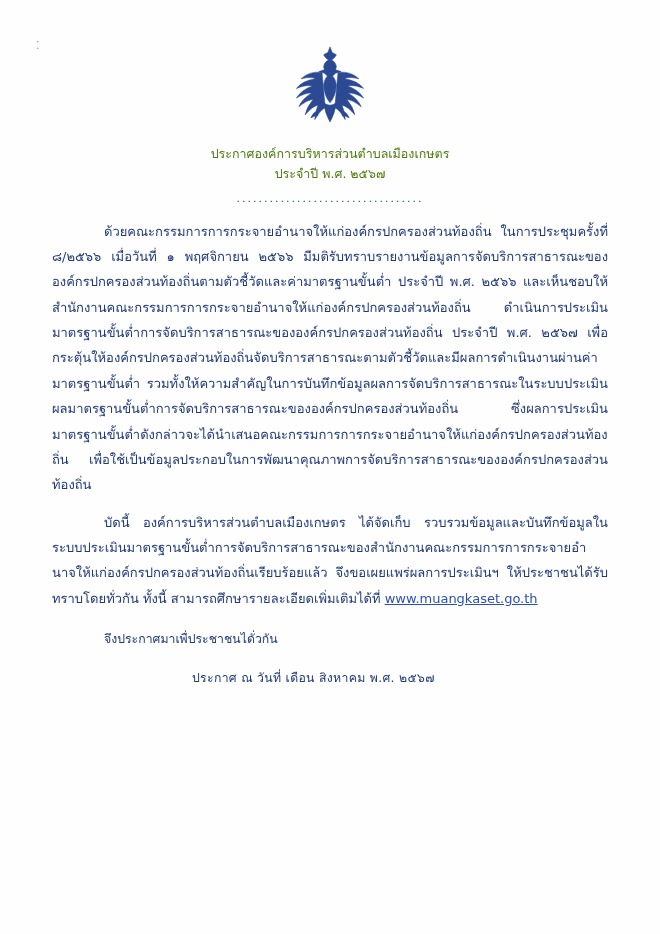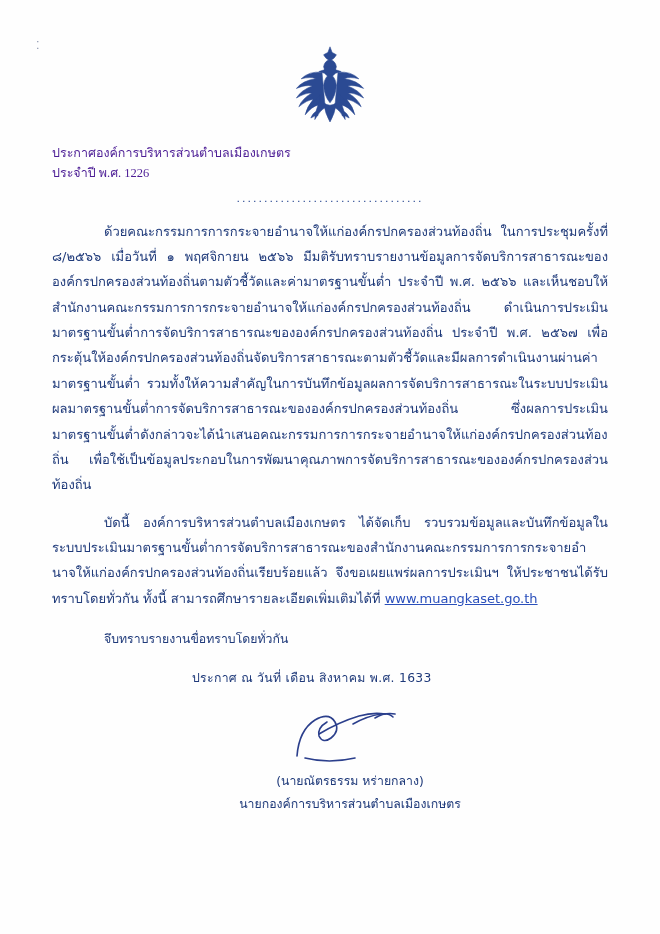--- a/index.html
+++ b/index.html
@@ -27,24 +27,24 @@
     display: flex;
     justify-content: center;
     align-items: flex-start;
     margin-top: 4px;
     margin-bottom: 6px;
   }
   .emblem svg {
     display: block;
   }
   .header-block {
+    text-align: center;
     line-height: 1.55;
     font-size: 12.5px;
-    color: #4c1d95;
-    font-family: Liberation Serif, serif;
+    color: #4d7c0f;
   }
   .header-block .h-line {
     display: block;
     margin: 1px 0;
   }
   .dots {
     text-align: center;
     letter-spacing: 2px;
     font-size: 11px;
     color: #2b4a93;
@@ -143,43 +143,28 @@
         <path d="M48 66 q-8 6 -10 16 q6 -6 10 -7 Z"></path>
         <path d="M72 66 q8 6 10 16 q-6 -6 -10 -7 Z"></path>
         <path d="M44 86 q-6 3 -8 9 q5 -3 9 -3 Z"></path>
         <path d="M76 86 q6 3 8 9 q-5 -3 -9 -3 Z"></path>
       </g>
     </svg>
   </div>
 
   <div class="header-block">
     <span class="h-line">ประกาศองค์การบริหารส่วนตำบลเมืองเกษตร</span>
-    <span class="h-line">ประจำปี  พ.ศ. 1226</span>
+    <span class="h-line">ประจำปี  พ.ศ. ๒๕๖๗</span>
   </div>
 
   <div class="dots">..................................</div>
 
   <div class="body-text">
     <p class="para p1">ด้วยคณะกรรมการการกระจายอำนาจให้แก่องค์กรปกครองส่วนท้องถิ่น ในการประชุมครั้งที่ ๘/๒๕๖๖ เมื่อวันที่ ๑ พฤศจิกายน ๒๕๖๖ มีมติรับทราบรายงานข้อมูลการจัดบริการสาธารณะขององค์กรปกครองส่วนท้องถิ่นตามตัวชี้วัดและค่ามาตรฐานขั้นต่ำ ประจำปี พ.ศ. ๒๕๖๖ และเห็นชอบให้สำนักงานคณะกรรมการการกระจายอำนาจให้แก่องค์กรปกครองส่วนท้องถิ่น ดำเนินการประเมินมาตรฐานขั้นต่ำการจัดบริการสาธารณะขององค์กรปกครองส่วนท้องถิ่น ประจำปี พ.ศ. ๒๕๖๗ เพื่อกระตุ้นให้องค์กรปกครองส่วนท้องถิ่นจัดบริการสาธารณะตามตัวชี้วัดและมีผลการดำเนินงานผ่านค่ามาตรฐานขั้นต่ำ รวมทั้งให้ความสำคัญในการบันทึกข้อมูลผลการจัดบริการสาธารณะในระบบประเมินผลมาตรฐานขั้นต่ำการจัดบริการสาธารณะขององค์กรปกครองส่วนท้องถิ่น ซึ่งผลการประเมินมาตรฐานขั้นต่ำดังกล่าวจะได้นำเสนอคณะกรรมการการกระจายอำนาจให้แก่องค์กรปกครองส่วนท้องถิ่น เพื่อใช้เป็นข้อมูลประกอบในการพัฒนาคุณภาพการจัดบริการสาธารณะขององค์กรปกครองส่วนท้องถิ่น</p>
     <p class="para p2"><span>บัดนี้  องค์การบริหารส่วนตำบลเมืองเกษตร  ได้จัดเก็บ รวบรวมข้อมูลและบันทึกข้อมูลในระบบประเมินมาตรฐานขั้นต่ำการจัดบริการสาธารณะของสำนักงานคณะกรรมการการกระจายอำนาจให้แก่องค์กรปกครองส่วนท้องถิ่นเรียบร้อยแล้ว  จึงขอเผยแพร่ผลการประเมินฯ ให้ประชาชนได้รับทราบโดยทั่วกัน ทั้งนี้ สามารถศึกษารายละเอียดเพิ่มเติมได้ที่ </span><a class="link" href="#">www.muangkaset.go.th</a></p>
   </div>
 
-  <div class="closing">จึบทราบรายงานขื่อทราบโดยทั่วกัน</div>
+  <div class="closing">จึงประกาศมาเพื่ประชาชนไดั่วกัน</div>
 
-  <div class="date-line">ประกาศ  ณ วันที่    เดือน  สิงหาคม  พ.ศ. 1633</div>
+  <div class="date-line">ประกาศ  ณ วันที่    เดือน  สิงหาคม  พ.ศ. ๒๕๖๗</div>
 
-  <div class="sign-area">
-    <div class="signature">
-      <svg width="150" height="62" viewBox="0 0 150 62" aria-hidden="true">
-        <g fill="none" stroke="#2b3f8c" stroke-width="1.6" stroke-linecap="round">
-          <path d="M22 50 q2 -26 18 -36 q14 -8 20 2 q5 9 -4 16 q-8 6 -12 -2 q-2 -8 8 -14"></path>
-          <path d="M44 28 q20 -12 40 -18 q14 -4 26 -2"></path>
-          <path d="M78 18 q14 -8 28 -10 q8 -1 12 3"></path>
-          <path d="M100 12 q10 -6 20 -4"></path>
-          <path d="M30 52 q24 6 50 0"></path>
-        </g>
-      </svg>
-    </div>
-    <div class="sign-name">(นายณัตรธรรม   หร่ายกลาง)</div>
-    <div class="sign-title">นายกองค์การบริหารส่วนตำบลเมืองเกษตร</div>
-  </div>
 
 </div>
 
 </body></html>

